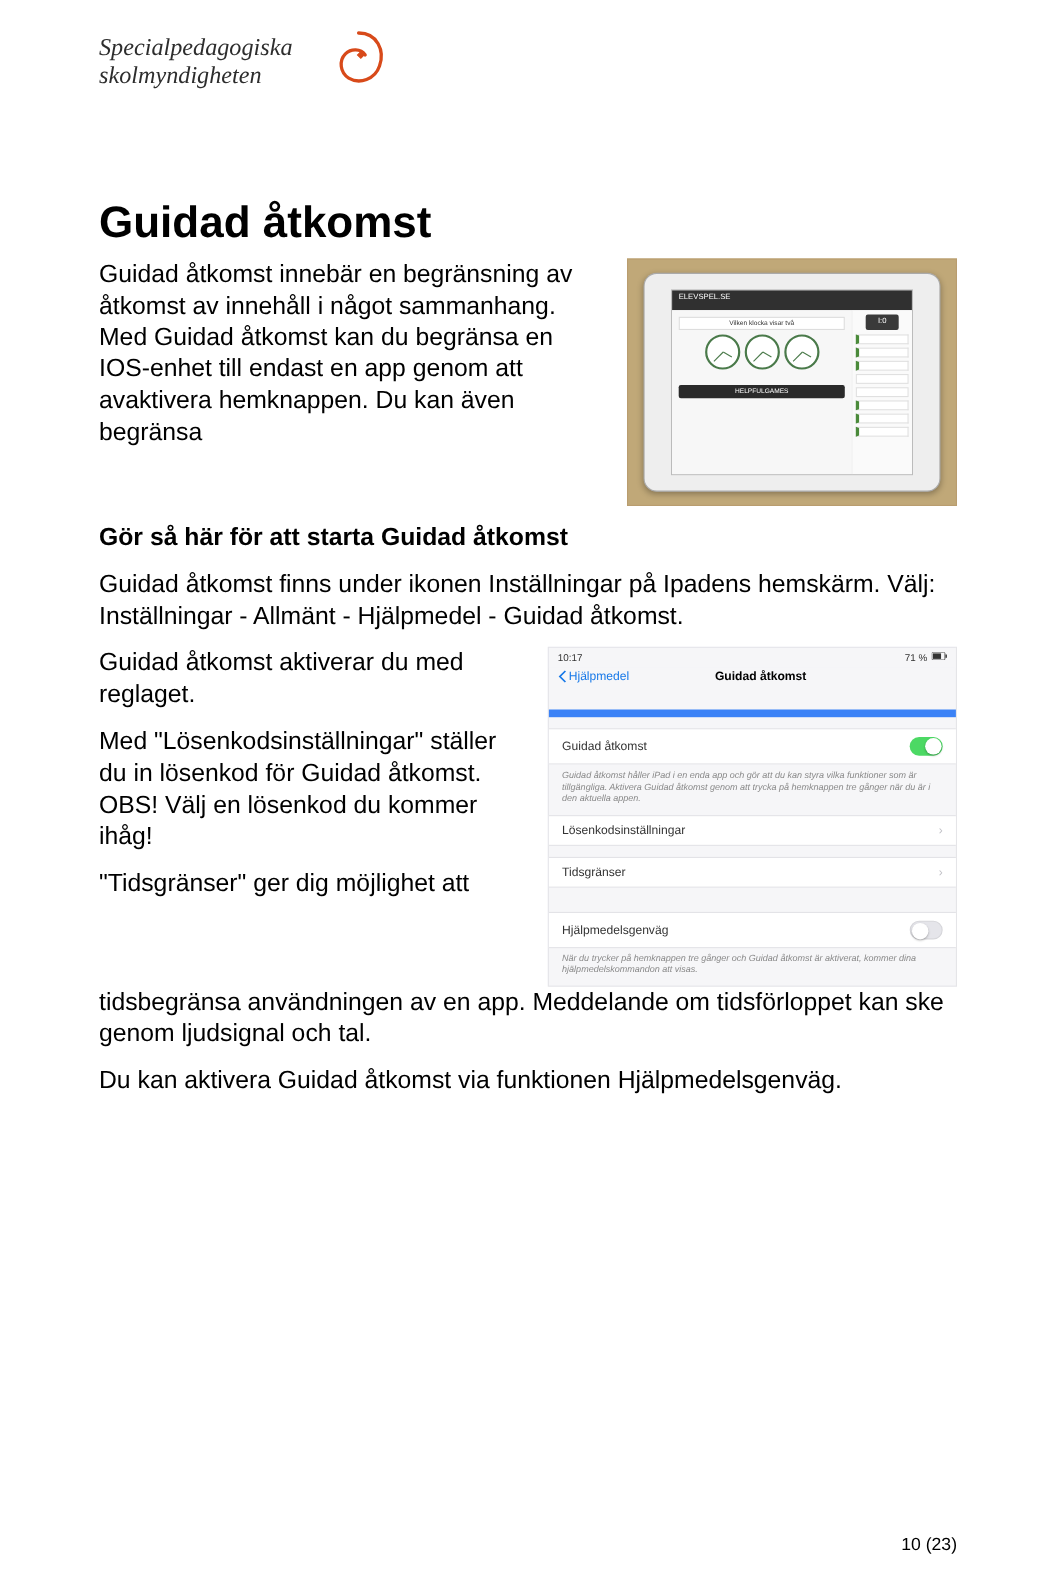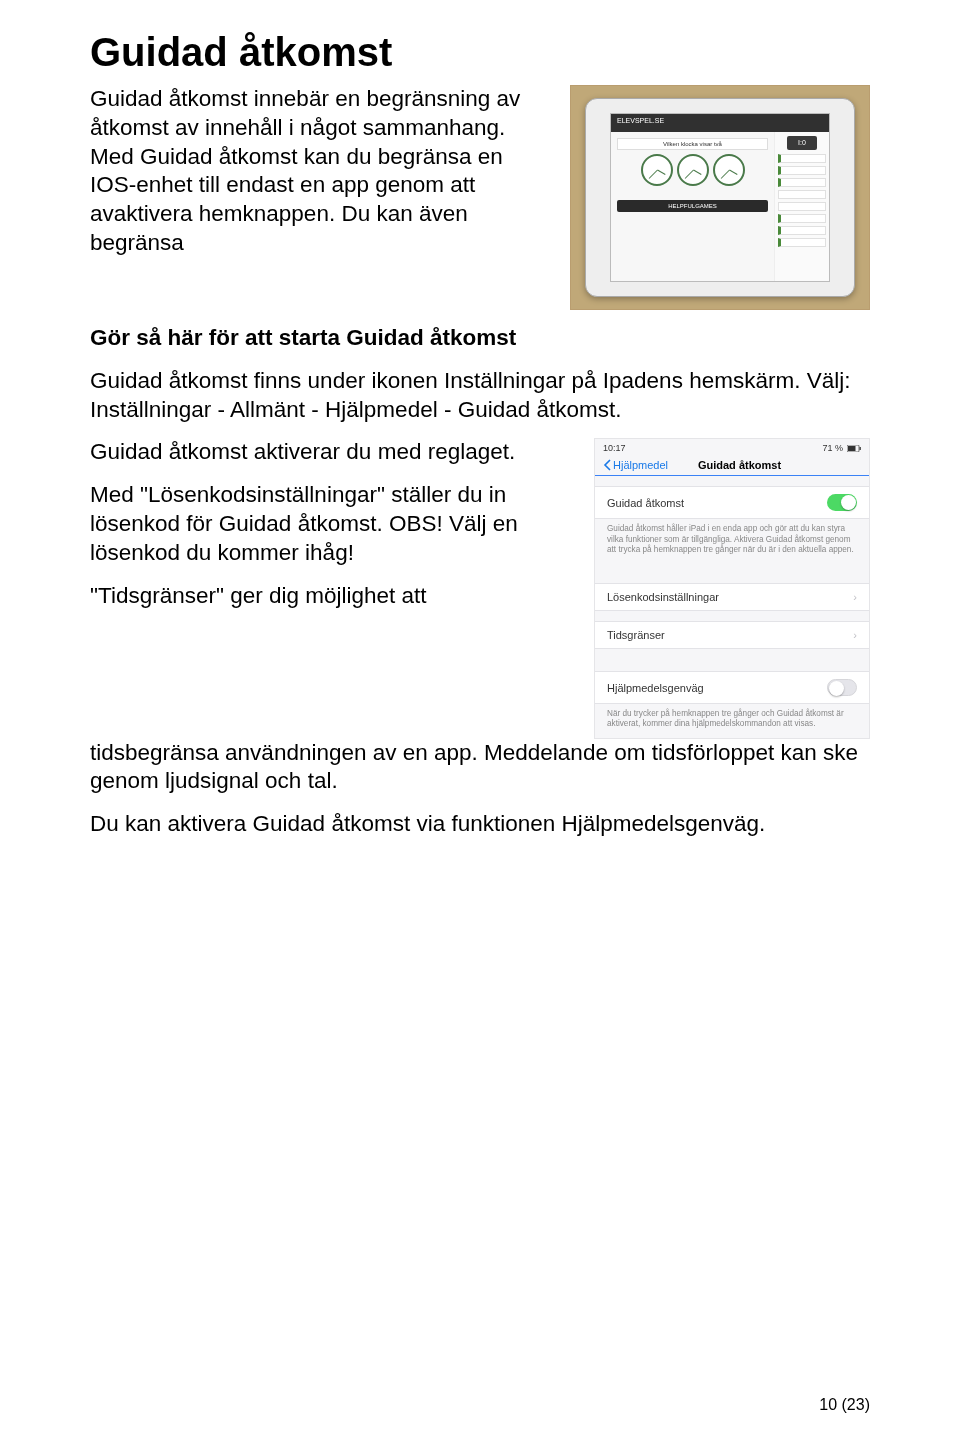--- a/index.html
+++ b/index.html
@@ -153,76 +153,77 @@
     background: #3a3a3a;
     color: #fff;
     font-size: 7px;
     text-align: center;
     line-height: 14px;
     margin: 0 auto 4px;
     border-radius: 2px;
   }
 
   .settings-shot {
-    width: 276px;
+    width: 372px;
     flex-shrink: 0;
     background: #f6f6f8;
     border: 1px solid #e5e5e8;
     font-size: 10px;
     color: #333;
   }
   .ss-status {
     display: flex;
     justify-content: space-between;
     padding: 4px 8px;
     font-size: 9px;
     color: #333;
     background: #f6f6f8;
   }
   .ss-nav {
     display: flex;
     align-items: center;
-    padding: 2px 8px 4px;
+    padding: 2px 8px 24px;
     font-size: 11px;
-    border-bottom: 1px solid #3b82f6;
+    border-bottom: 7px solid #3b82f6;
   }
   .ss-nav-back {
     display: flex; align-items: center; gap: 2px;
     color: #1879e8;
     font-size: 11px;
   }
   .ss-nav-title {
     flex: 1;
     text-align: center;
     font-weight: 600;
     font-size: 11px;
     color: #000;
     margin-left: -50px;
   }
   .ss-group {
     background: #fff;
     border-top: 1px solid #e3e3e7;
     border-bottom: 1px solid #e3e3e7;
-    margin-top: 28px;
+    margin-top: 10px;
   }
   .ss-row {
     display: flex;
     align-items: center;
     justify-content: space-between;
     padding: 7px 12px;
     border-bottom: 1px solid #e8e8ec;
     font-size: 11px;
   }
   .ss-row:last-child { border-bottom: none; }
   .ss-chev { color: #c0c0c6; }
   .ss-caption {
     font-size: 8.2px;
     color: #888;
     padding: 5px 12px 0;
     line-height: 1.25;
+    font-style: italic;
   }
   .toggle { width: 30px; height: 17px; border-radius: 10px; position: relative; }
   .toggle.on { background: #4cd964; }
   .toggle.off { background: #e5e5ea; border: 1px solid #d6d6da; }
   .toggle .knob {
     position: absolute; top: 1px;
     width: 15px; height: 15px; border-radius: 50%;
     background: #fff;
     box-shadow: 0 1px 2px rgba(0,0,0,0.3);
   }
@@ -235,20 +236,28 @@
     bottom: 28px;
     right: 90px;
     font-size: 16px;
     color: #000;
   }
 </style>
 </head>
 <body>
 
 <div class="page">
+  <div class="logo-block">
+    <div class="logo-text">Specialpedagogiska</div>
+    <div class="logo-text">skolmyndigheten</div>
+    <svg class="logo-swirl" width="62" height="62" viewBox="0 0 62 62">
+      <path d="M31 8 C 48 8 55 24 50 38 C 46 50 32 55 22 49 C 14 44 13 33 19 27 C 24 22 33 22 37 28" fill="none" stroke="#d84a1a" stroke-width="3" stroke-linecap="round"></path>
+      <path d="M33 25 l3 3 l-3 3 l-3 -3 z" fill="#d84a1a" stroke="#d84a1a" stroke-width="1"></path>
+    </svg>
+  </div>
 
   <h1>Guidad åtkomst</h1>
 
   <div class="content-row">
     <div class="text-col">
       <p>Guidad åtkomst innebär en begränsning av åtkomst av innehåll i något sammanhang. Med Guidad åtkomst kan du begränsa en IOS-enhet till endast en app genom att avaktivera hemknappen. Du kan även begränsa</p>
     </div>
     <div class="ipad-photo">
       <div class="ipad-frame">
         <div class="ipad-screen">
@@ -291,21 +300,21 @@
   <div class="content-row">
     <div class="text-col">
       <p>Guidad åtkomst aktiverar du med reglaget.</p>
       <p>Med "Lösenkodsinställningar" ställer du in lösenkod för Guidad åtkomst. OBS! Välj en lösenkod du kommer ihåg!</p>
       <p style="margin-bottom:0">"Tidsgränser" ger dig möjlighet att</p>
     </div>
 
     <div class="settings-shot">
       <div class="ss-status">
         <span>10:17</span>
-        <span style="display:flex;align-items:center;gap:4px">
+        <span style="display:flex;gap:4px">
           <span>71 %</span>
           <svg width="14" height="7" viewBox="0 0 14 7">
               <rect x="0" y="0" width="12" height="7" rx="1" fill="none" stroke="#333" stroke-width="0.7"></rect>
               <rect x="1" y="1" width="7.5" height="5" fill="#333"></rect>
               <rect x="12.5" y="2" width="1.3" height="3" fill="#333"></rect>
             </svg>
         </span>
       </div>
       <div class="ss-nav">
         <div class="ss-nav-back">

